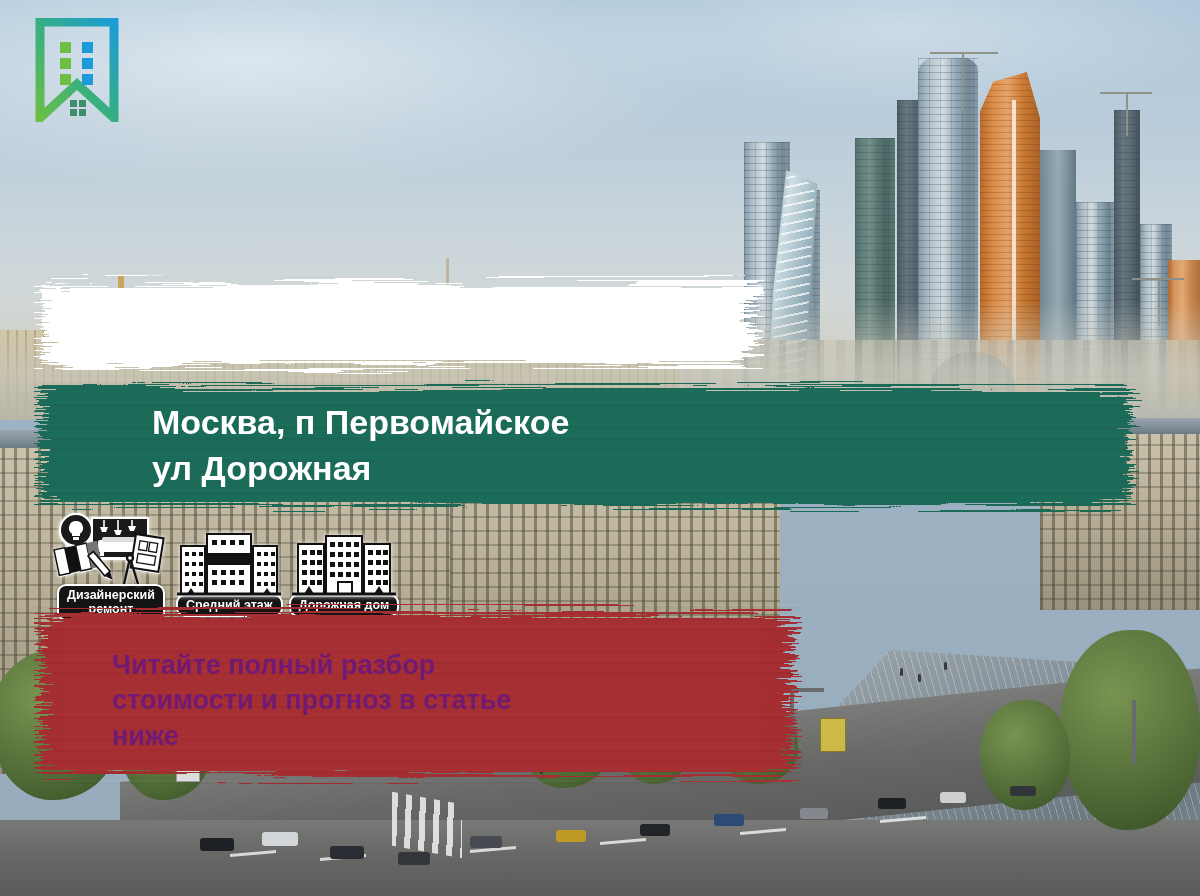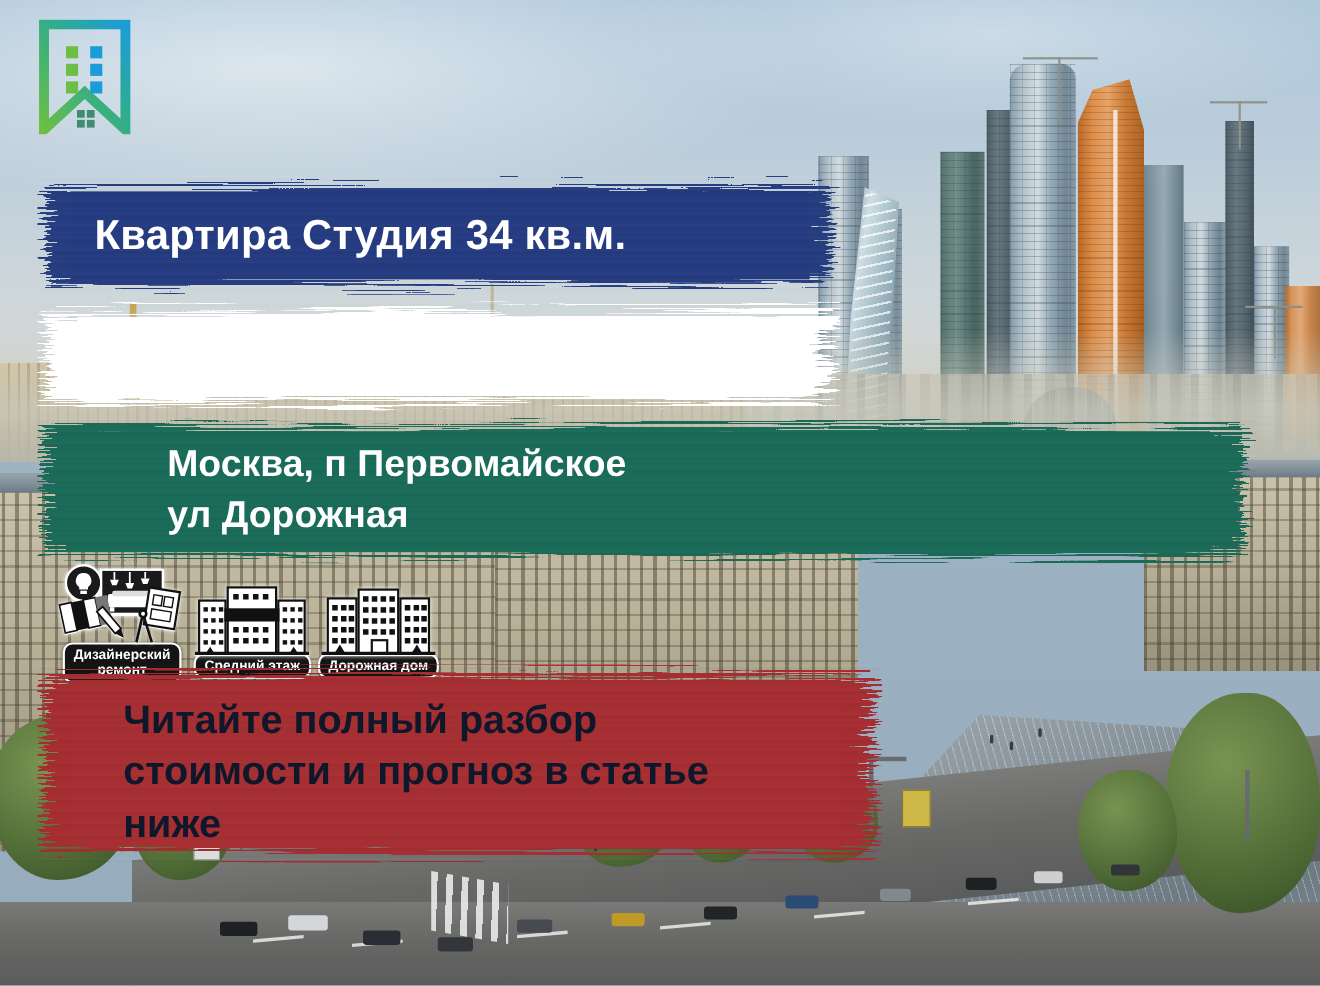--- a/index.html
+++ b/index.html
@@ -148,21 +148,21 @@
   .t-title {
     font-size: 38px; font-weight: 700; color:#ffffff; letter-spacing:.2px;
   }
   .t-date {
     font-size: 36px; font-weight: 700; color:#253C80; letter-spacing:.2px;
   }
   .t-addr {
     font-size: 34px; font-weight: 700; color:#ffffff; line-height:1.35;
   }
   .t-cta {
-    font-size: 36px; font-weight: 700; color:#0f172a; line-height:1.32;margin-top:14px;
+    font-size: 27px; font-weight: 700; color:#701a75; line-height:1.32;margin-top:14px;
   }
 
   
   .badges { position:absolute; left:52px; top:512px; display:flex; align-items:flex-end; gap:6px; }
   .badge { position:relative; display:flex; flex-direction:column; align-items:center; }
   .badge-art { filter: drop-shadow(0 1px 0 #fff) drop-shadow(0 0 2px rgba(255,255,255,.9)); }
   .badge-cap {
     margin-top:-6px;
     background:#141414; color:#fff;
     border:2.5px solid #ffffff;
@@ -347,28 +347,20 @@
       <rect x="48" y="56" width="11" height="11" fill="#1B9CD8"></rect>
       <g fill="#3E8E6E">
         <rect x="36" y="82" width="7" height="7"></rect>
         <rect x="45" y="82" width="7" height="7"></rect>
         <rect x="36" y="91" width="7" height="7"></rect>
         <rect x="45" y="91" width="7" height="7"></rect>
       </g>
     </svg>
   </div>
 
-  <div class="brush" style="left:34px; top:160px; width:730px; height:108px; padding-left:52px;">
-    <svg style="position:absolute;inset:0;width:100%;height:100%">
-      <rect x="8" y="10" width="712" height="88" fill="#253C80" filter="url(#fray)"></rect>
-      <rect x="30" y="14" width="672" height="80" fill="#253C80"></rect>
-    </svg>
-    <div class="streaks"></div>
-    <span class="label t-title">Квартира Студия 34 кв.м.</span>
-  </div>
 
   <div class="brush" style="left:34px; top:274px; width:730px; height:100px; padding-left:110px;">
     <svg style="position:absolute;inset:0;width:100%;height:100%">
       <rect x="8" y="10" width="712" height="80" fill="#FFFFFF" filter="url(#fray2)"></rect>
       <rect x="36" y="14" width="660" height="72" fill="#FFFFFF"></rect>
     </svg>
     <div class="streaks"></div>
   </div>
 
   <div class="brush" style="left:34px; top:380px; width:1108px; height:132px; padding-left:118px;">

